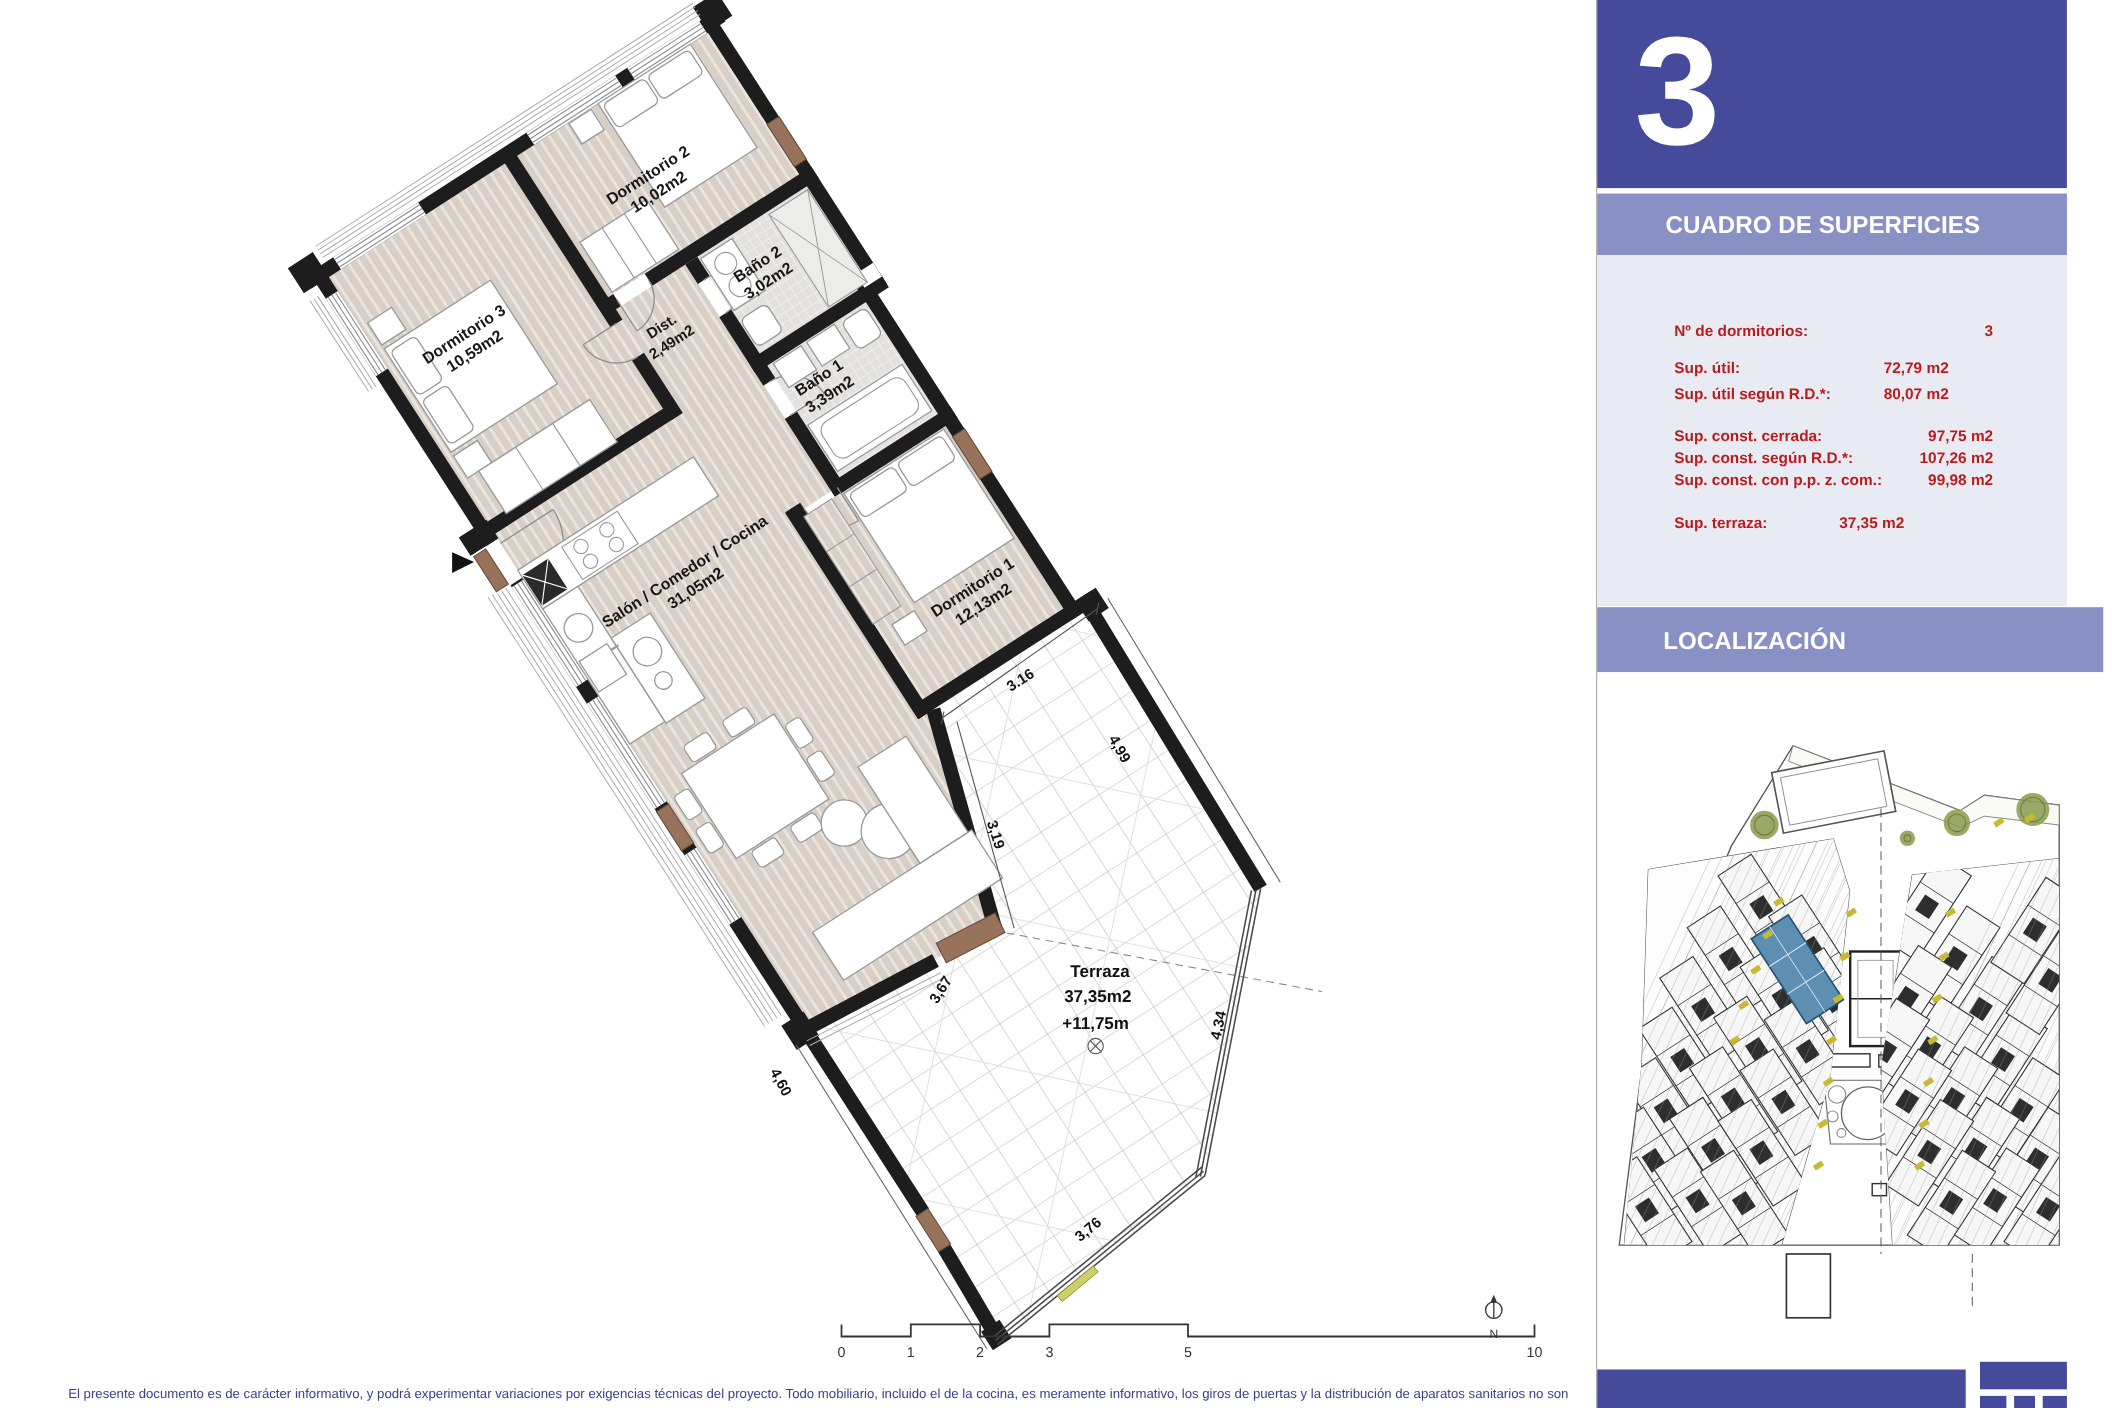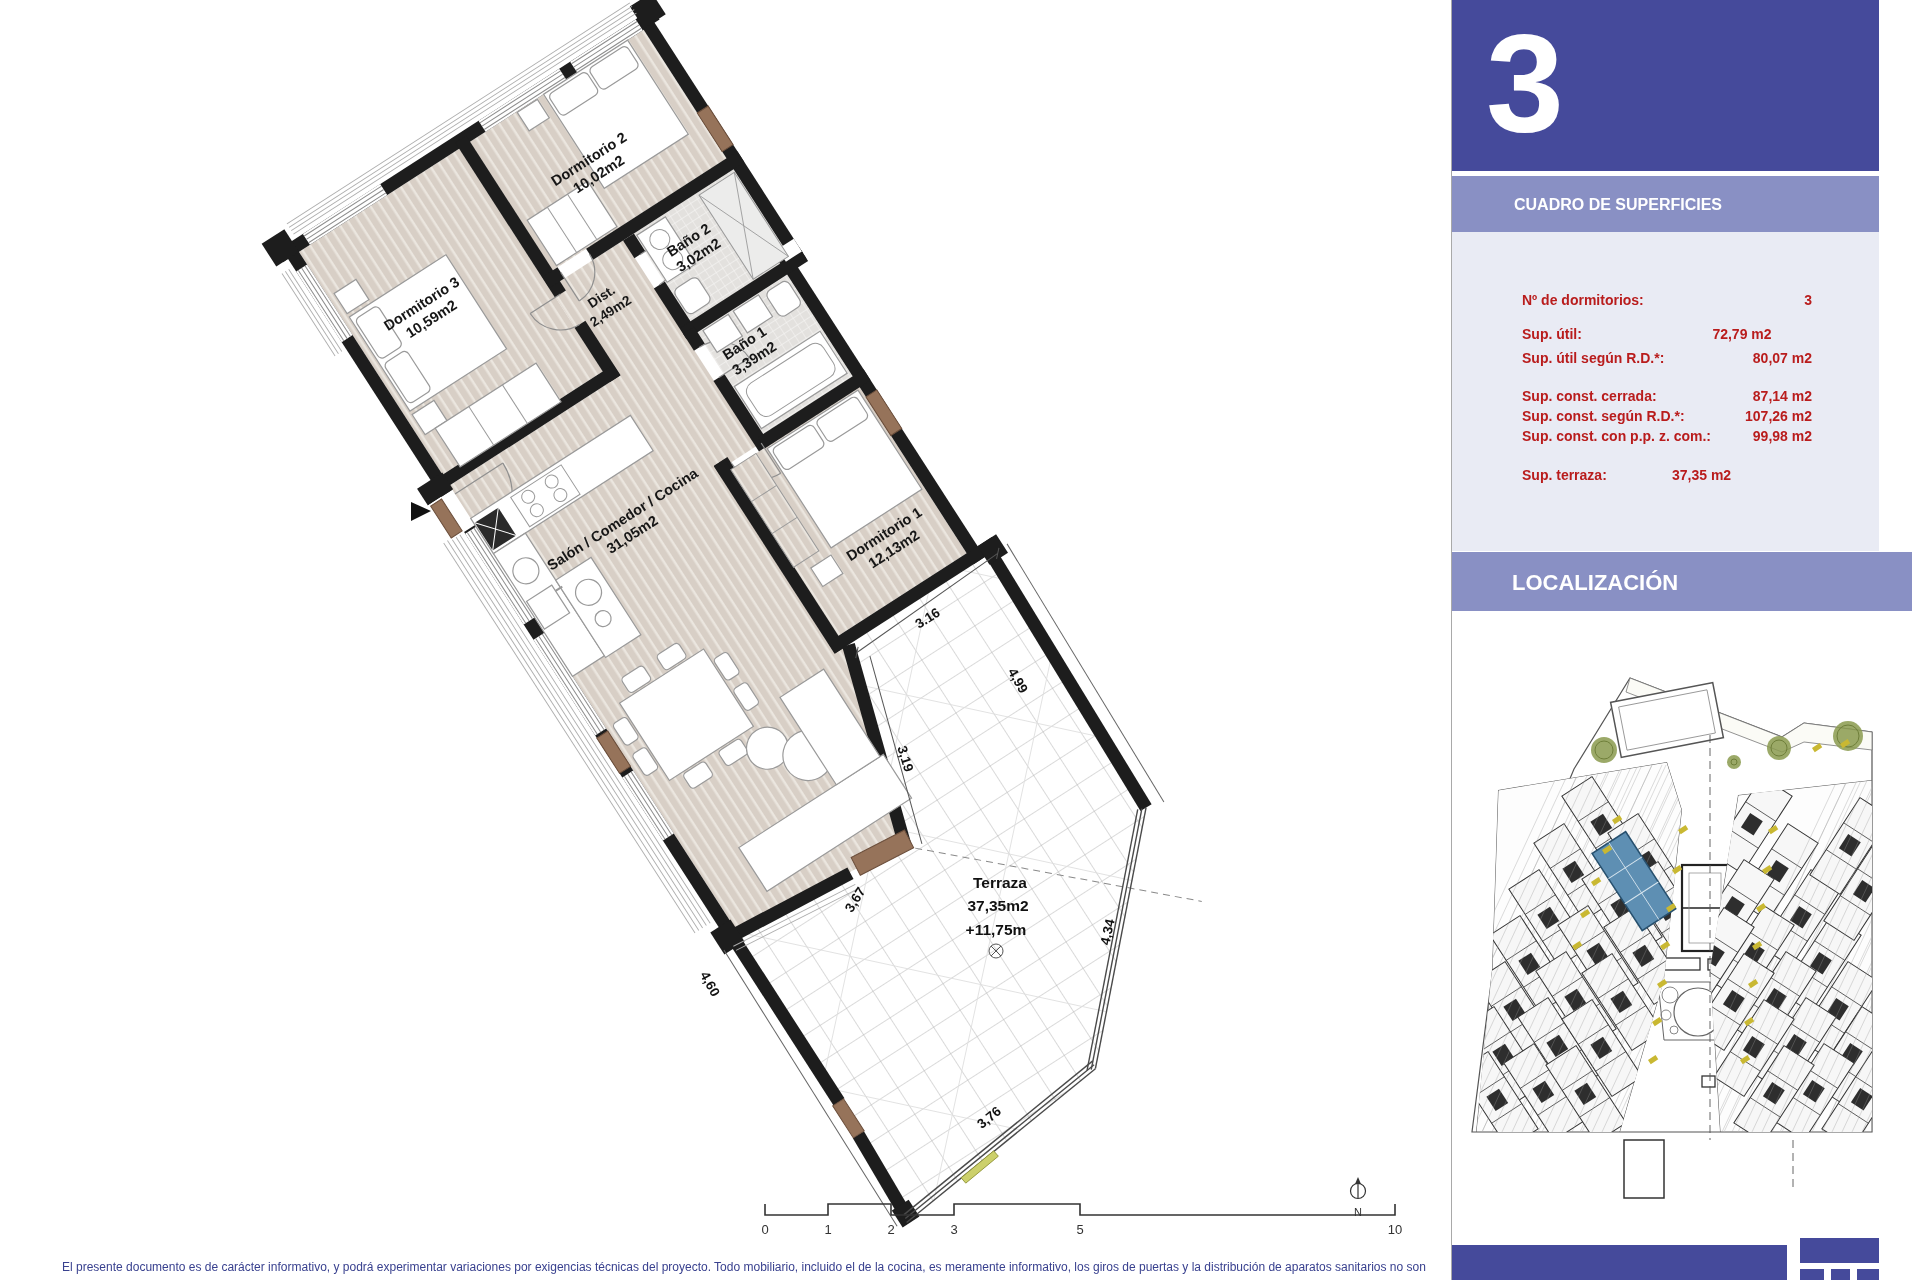--- a/index.html
+++ b/index.html
@@ -358,32 +358,32 @@
 <text x="1358" y="1216" font-size="11" fill="#333" text-anchor="middle" font-family="Liberation Sans, sans-serif">N</text>
 </svg>
 
 <div class="abs" style="left:1451px;top:0;width:1px;height:1280px;background:#a9a9a9"></div>
 
 <div class="abs" style="left:1452px;top:0;width:427px;height:171px;background:#454a9b"></div>
 
 <div class="abs" style="left:1486px;top:33px;color:#ffffff;font-size:140px;font-weight:bold;line-height:100px">3</div>
 
 
-<div class="abs" style="left:1452px;top:176px;width:427px;height:56px;background:#8990c4;color:#ffffff;font-size:16px;font-weight:bold;line-height:58px;padding-left:62px;box-sizing:border-box">CUADRO DE SUPERFICIES</div>
+<div class="abs" style="left:1452px;top:176px;width:427px;height:56px;background:#8990c4;color:#ffffff;font-size:22px;font-weight:bold;line-height:58px;padding-left:62px;box-sizing:border-box">CUADRO DE SUPERFICIES</div>
 
 <div class="abs" style="left:1452px;top:232px;width:427px;height:319px;background:#e9ebf4"></div>
 
 <div class="abs sbtext" style="left:1522px;top:292px">Nº de dormitorios:</div>
     <div class="abs sbtext" style="left:1672px;top:292px;width:140px;text-align:right">3</div>
 <div class="abs sbtext" style="left:1522px;top:326px">Sup. útil:</div>
     <div class="abs sbtext" style="left:1672px;top:326px;width:140px;text-align:center">72,79 m2</div>
 <div class="abs sbtext" style="left:1522px;top:350px">Sup. útil según R.D.*:</div>
-    <div class="abs sbtext" style="left:1672px;top:350px;width:140px;text-align:right">80,07 m2</div>
+    <div class="abs sbtext" style="left:1672px;top:350px;width:140px;text-align:center">80,07 m2</div>
 <div class="abs sbtext" style="left:1522px;top:388px">Sup. const. cerrada:</div>
-    <div class="abs sbtext" style="left:1672px;top:388px;width:140px;text-align:right">87,14 m2</div>
+    <div class="abs sbtext" style="left:1672px;top:388px;width:140px;text-align:right">97,75 m2</div>
 <div class="abs sbtext" style="left:1522px;top:408px">Sup. const. según R.D.*:</div>
     <div class="abs sbtext" style="left:1672px;top:408px;width:140px;text-align:right">107,26 m2</div>
 <div class="abs sbtext" style="left:1522px;top:428px">Sup. const. con p.p. z. com.:</div>
     <div class="abs sbtext" style="left:1672px;top:428px;width:140px;text-align:right">99,98 m2</div>
 <div class="abs sbtext" style="left:1522px;top:467px">Sup. terraza:</div>
     <div class="abs sbtext" style="left:1672px;top:467px;width:140px;">37,35 m2</div>
 
 <div class="abs" style="left:1452px;top:552px;width:460px;height:59px;background:#8990c4;color:#ffffff;font-size:22px;font-weight:bold;line-height:61px;padding-left:60px;box-sizing:border-box">LOCALIZACIÓN</div>
 
 <svg class="abs" style="left:1452px;top:640px" width="427" height="600" viewBox="0 0 427 600">

